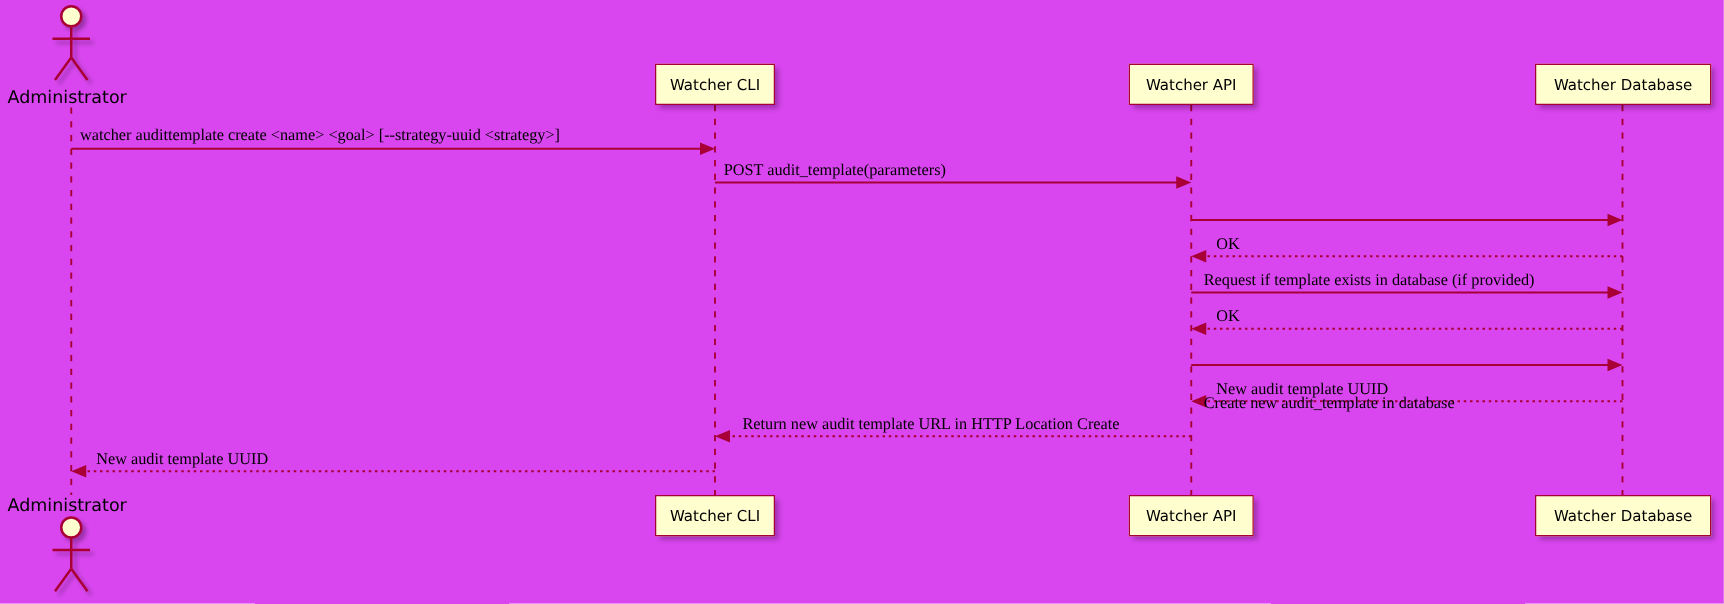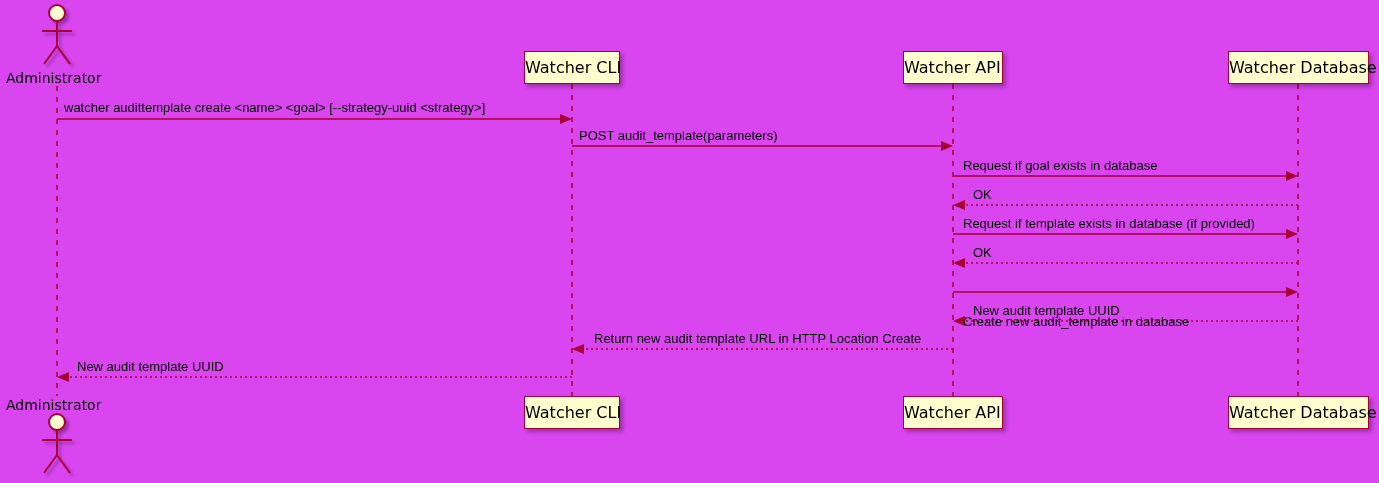--- a/index.html
+++ b/index.html
@@ -26,39 +26,40 @@
     height: 483px;
   }
   .participant-box {
     position: absolute;
     box-sizing: border-box;
     background: #FEFECE;
     border: 1.5px solid #A80036;
     box-shadow: 3px 3px 4px rgba(0,0,0,0.28);
     display: flex;
     align-items: center;
+    justify-content: center;
     color: #000000;
-    font-size: 16px;
+    font-size: 12px;
     font-family: "DejaVu Sans", sans-serif;
     white-space: nowrap;
     line-height: 1;
   }
   .actor-label {
     position: absolute;
     color: #000000;
     font-size: 14px;
     font-family: "DejaVu Sans", sans-serif;
     white-space: nowrap;
     line-height: 1;
   }
   .msg-label {
     position: absolute;
     color: #000000;
     font-size: 13px;
-    font-family: Liberation Sans, sans-serif;
+    font-family: Liberation Serif, serif;
     white-space: nowrap;
     line-height: 1;
   }
 </style>
 </head>
 <body>
 
 <div id="diagram">
 
   <svg id="svg-layer" viewBox="0 0 1379 483" xmlns="http://www.w3.org/2000/svg">
@@ -174,21 +175,20 @@
   </div>
 
   <div class="participant-box" style="left:1228px; top:396px; width:141px; height:33px;">
     <span>Watcher Database</span>
   </div>
 
   <div class="msg-label" style="left:64px; top:101px;">watcher audittemplate create &lt;name&gt; &lt;goal&gt; [--strategy-uuid &lt;strategy&gt;]</div>
 
   <div class="msg-label" style="left:579px; top:129px;">POST audit_template(parameters)</div>
 
-  <div class="msg-label" style="left:963px; top:159px;">Request if goal exists in database</div>
 
   <div class="msg-label" style="left:973px; top:188px;">OK</div>
 
   <div class="msg-label" style="left:963px; top:217px;">Request if template exists in database (if provided)</div>
 
   <div class="msg-label" style="left:973px; top:246px;">OK</div>
 
   <div class="msg-label" style="left:963px; top:275px;margin-top:40px;">Create new audit_template in database</div>
 
   <div class="msg-label" style="left:973px; top:304px;">New audit template UUID</div>

